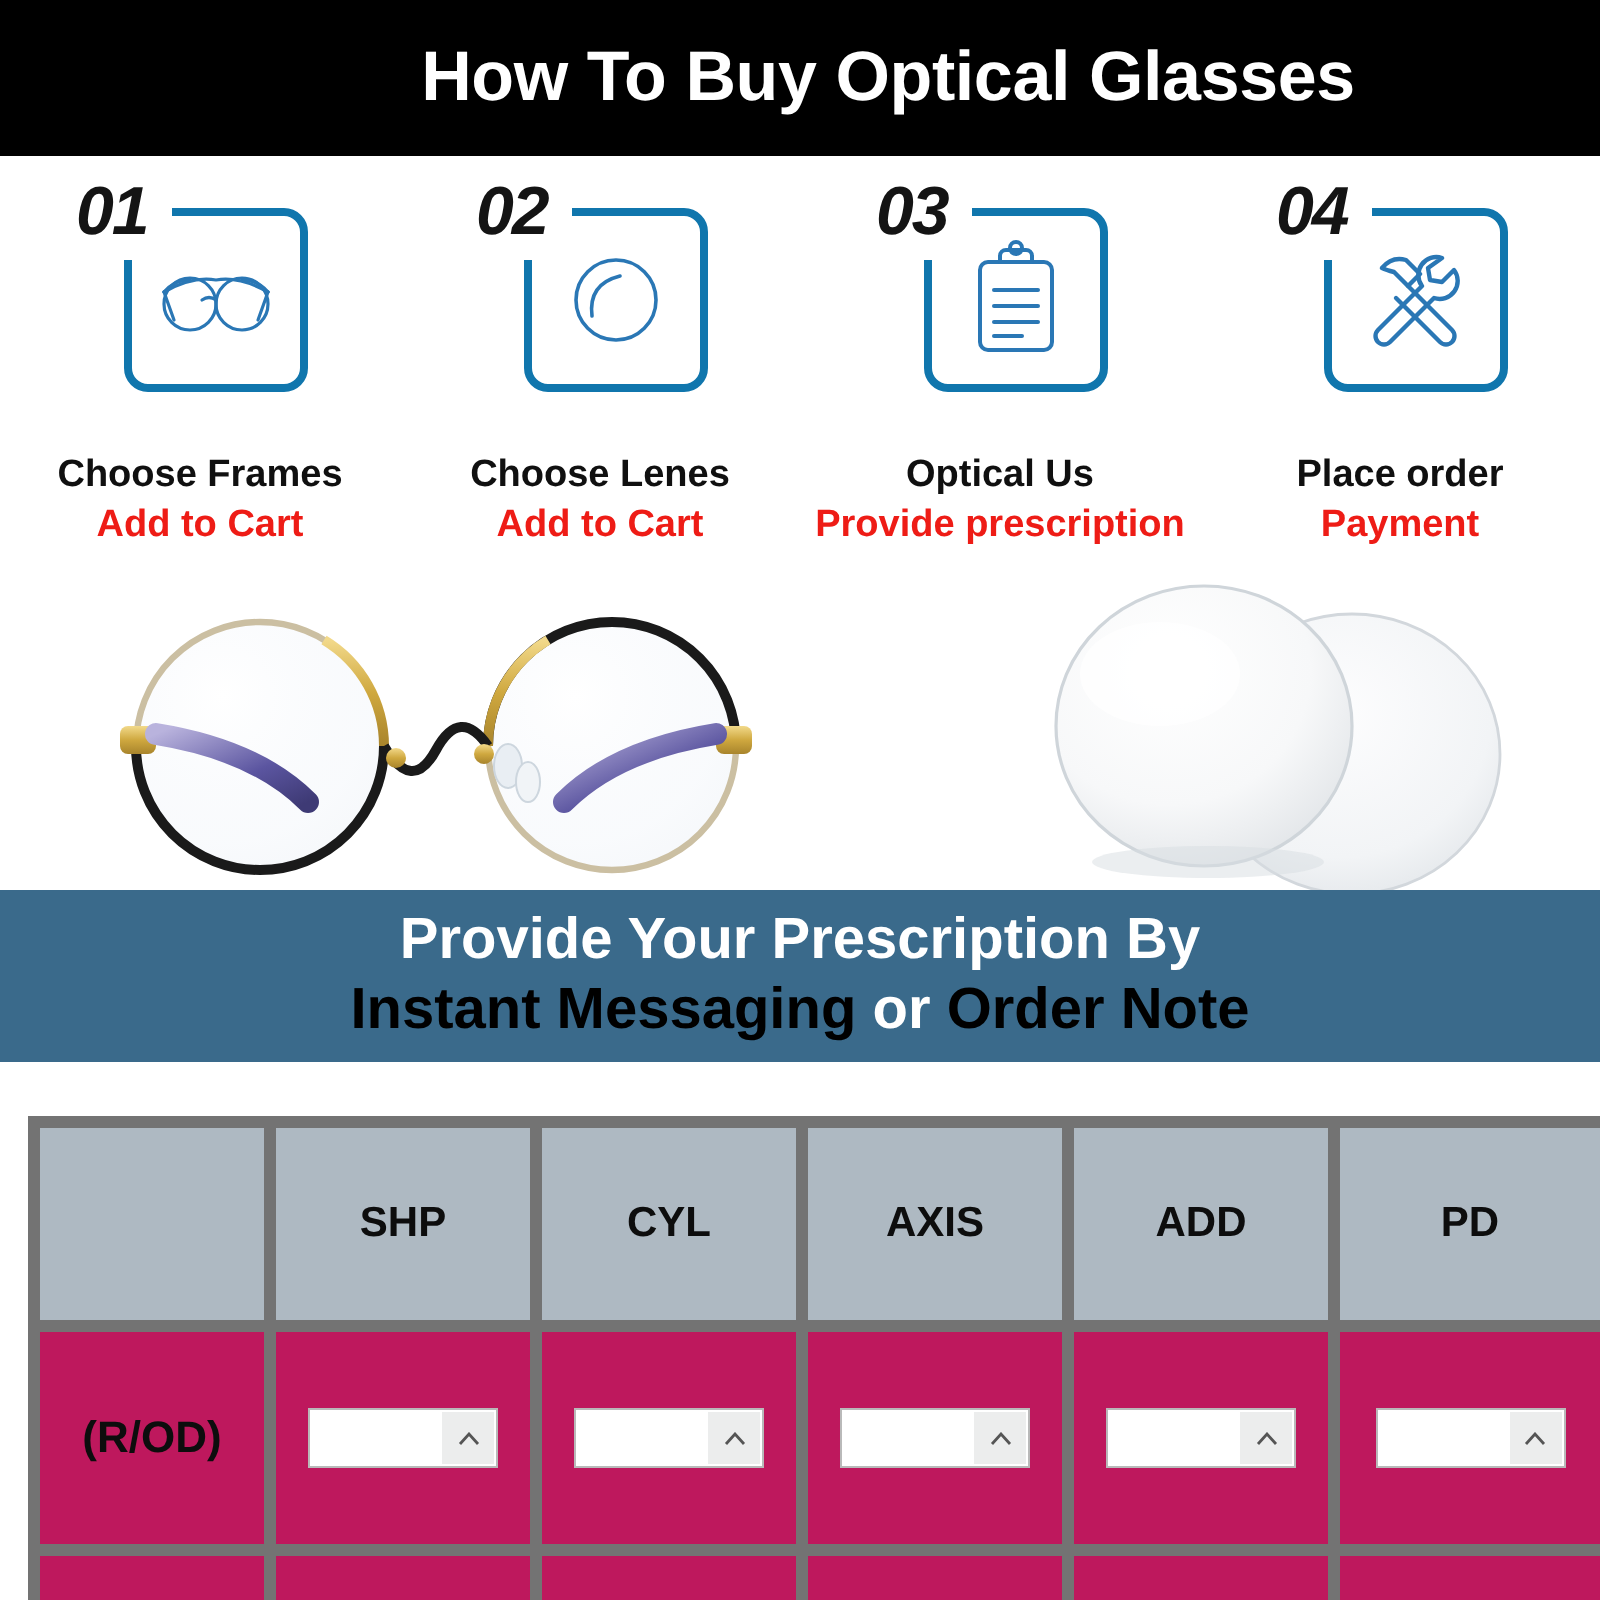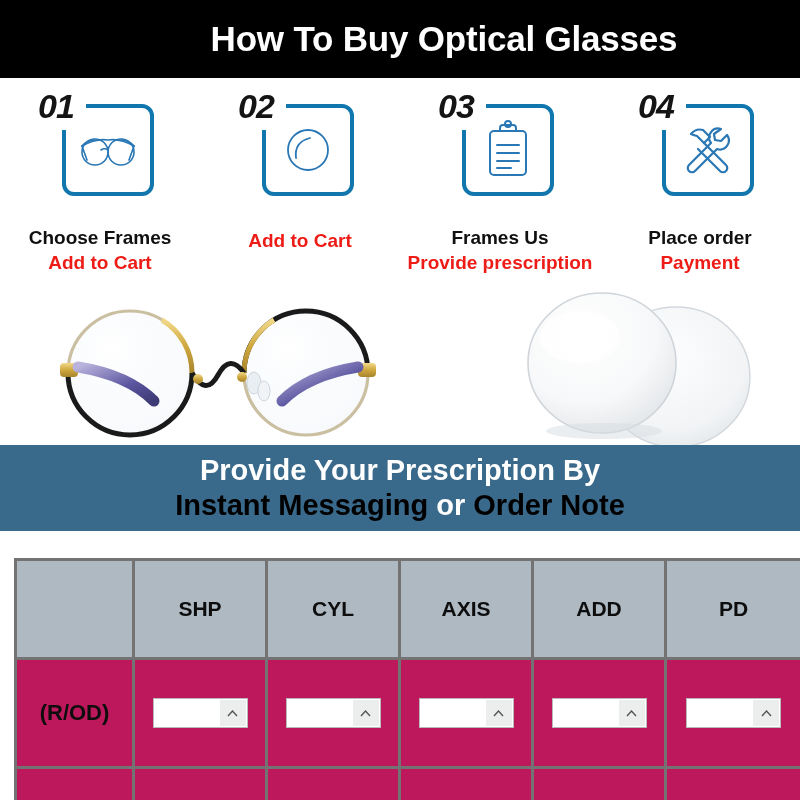--- a/index.html
+++ b/index.html
@@ -177,21 +177,21 @@
     width: 786px;
     height: 242px;
   }
   table.rx-table {
     border-collapse: collapse;
     table-layout: fixed;
     width: 786px;
   }
   table.rx-table th,
   table.rx-table td {
-    border: 3px solid #737373;
+    border: 6px solid #737373;
     padding: 12px;
     margin: 0;
   }
   table.rx-table thead th {
     background: #aeb9c2;
     height: 72px;
     color: #0d0d0d;
     font-size: 21px;
     font-weight: bold;
     font-family: "Liberation Sans", sans-serif;
@@ -286,20 +286,21 @@
       <div class="step-notch"></div>
       <div class="step-num">02</div>
       <svg class="step-icon" viewBox="0 0 68 68">
         <g fill="none" stroke="#2a77b5" stroke-width="1.8" stroke-linecap="round">
           <circle cx="34" cy="34" r="20"></circle>
           <path d="M22 42 q-2 -16 14 -20"></path>
         </g>
       </svg>
     </div>
     <div class="step-labels">
+      <div class="step-title">Choose Lenes</div>
       <div class="step-sub">Add to Cart</div>
     </div>
   </div>
 
   <div class="step">
     <div class="step-graphic">
       <div class="step-box"></div>
       <div class="step-notch"></div>
       <div class="step-num">03</div>
       <svg class="step-icon" viewBox="0 0 68 68">
@@ -308,21 +309,21 @@
           <path d="M26 15 v-3 a3 3 0 0 1 3 -3 h10 a3 3 0 0 1 3 3 v3 z"></path>
           <circle cx="34" cy="8" r="3"></circle>
           <path d="M23 29 h22"></path>
           <path d="M23 37 h22"></path>
           <path d="M23 45 h22"></path>
           <path d="M23 52 h14"></path>
         </g>
       </svg>
     </div>
     <div class="step-labels">
-      <div class="step-title">Frames Us</div>
+      <div class="step-title">Optical Us</div>
       <div class="step-sub">Provide prescription</div>
     </div>
   </div>
 
   <div class="step">
     <div class="step-graphic">
       <div class="step-box"></div>
       <div class="step-notch"></div>
       <div class="step-num">04</div>
       <svg class="step-icon" viewBox="0 0 68 68">

